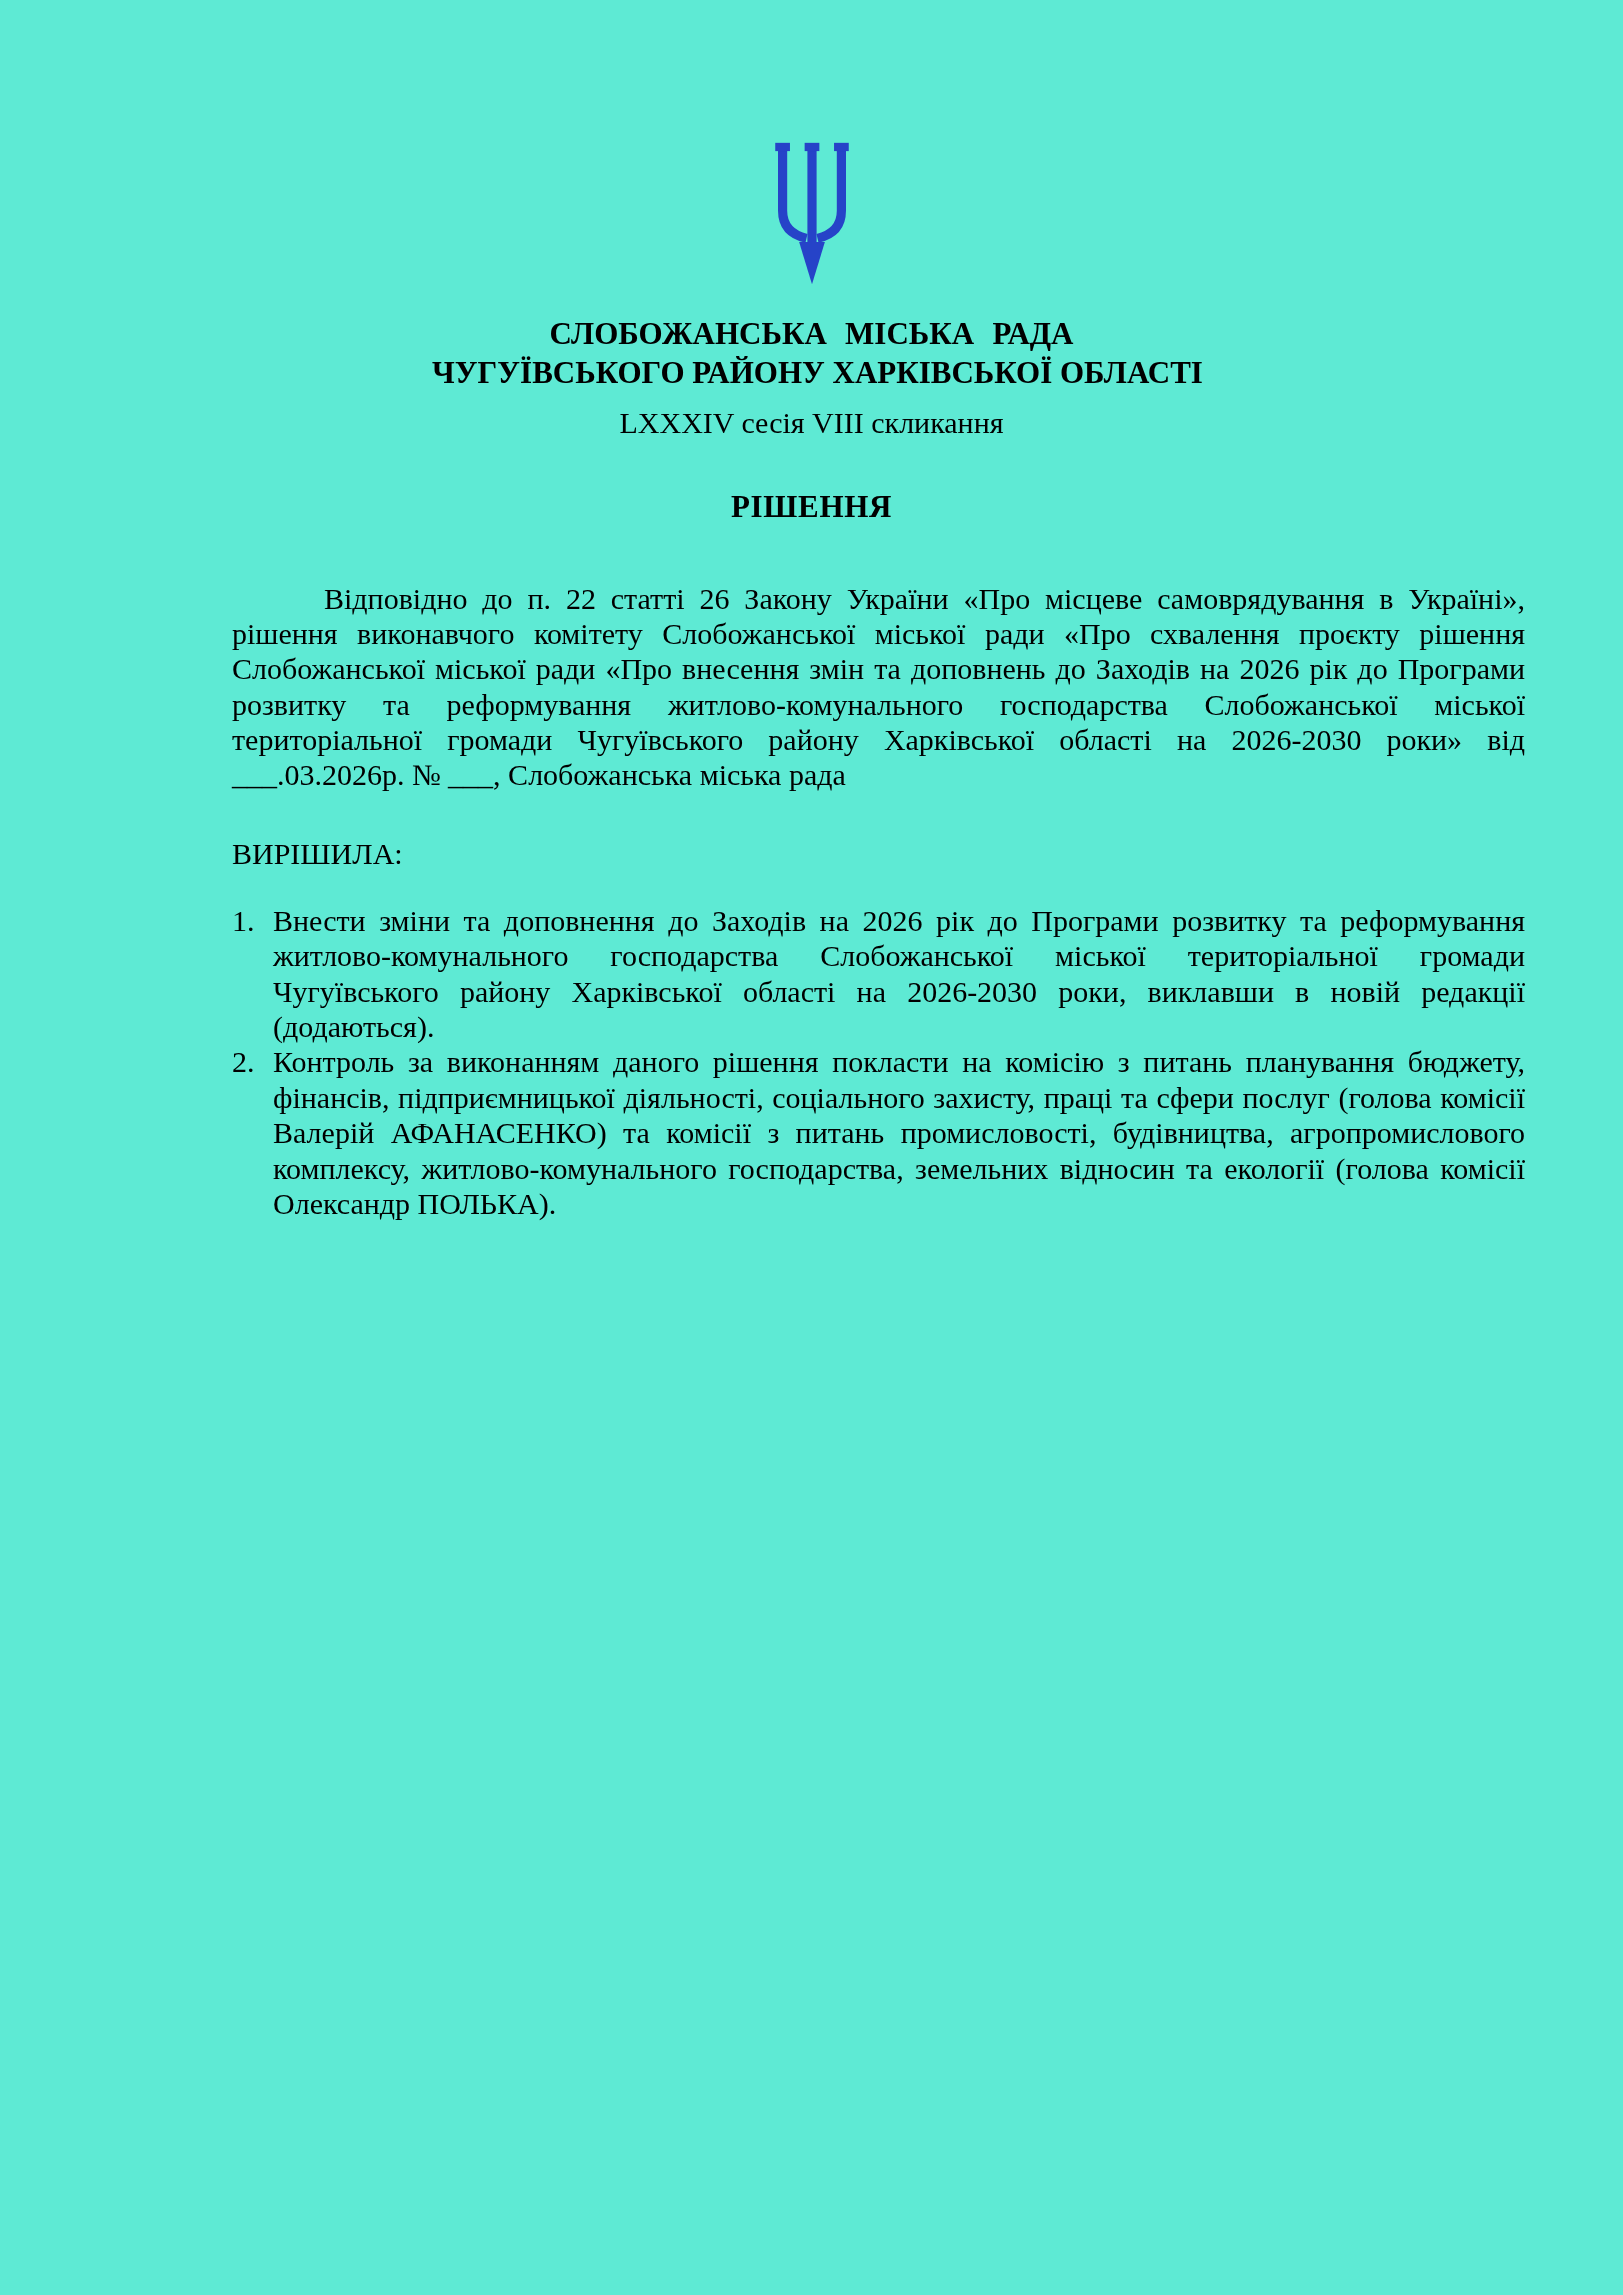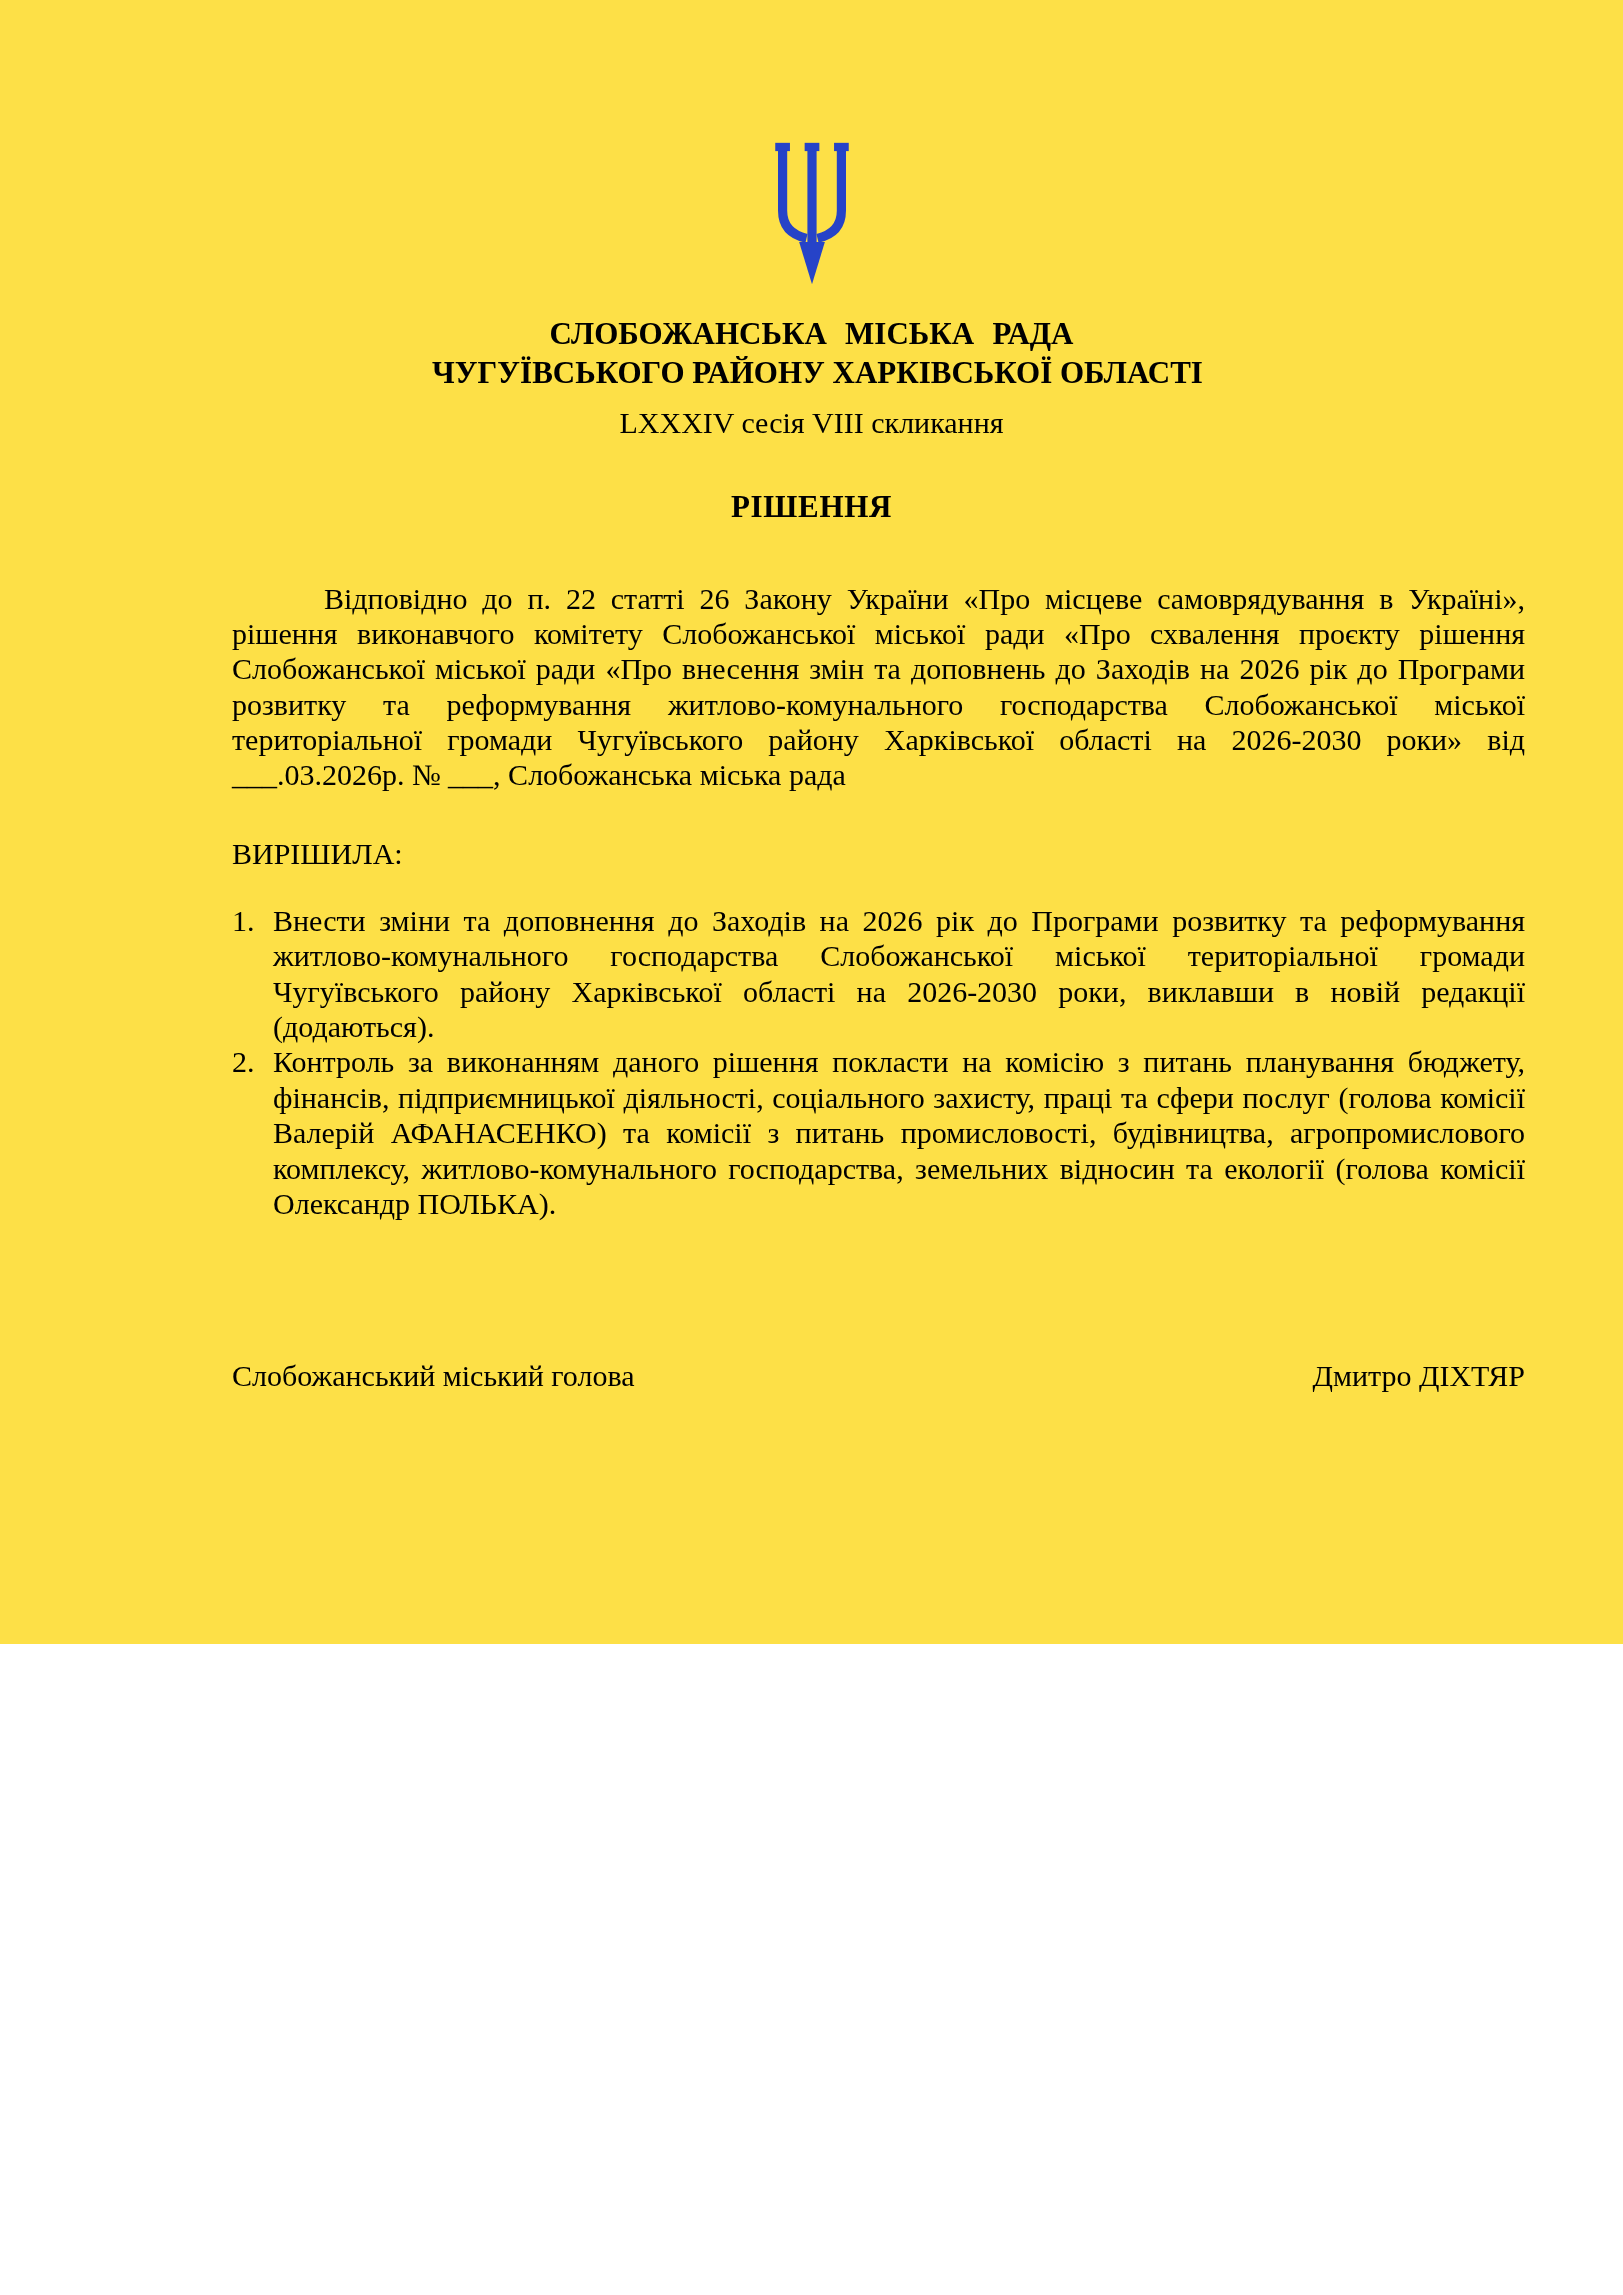--- a/index.html
+++ b/index.html
@@ -3,22 +3,22 @@
   <meta charset="utf-8">
   <style>
     html, body {
       margin: 0;
       padding: 0;
       background: #ffffff;
     }
     .page {
       position: relative;
       width: 1623px;
-      height: 1644px;
-      background: #fde047;
+      height: 2295px;
+      background: #5eead4;
       color: #000000;
       font-family: "Liberation Serif", "DejaVu Serif", serif;
       box-sizing: border-box;
       overflow: hidden;
     }
     .emblem-wrap {
       padding-top: 141px;
       text-align: center;
     }
     .center { text-align: center; }
@@ -138,21 +138,17 @@
       <div class="item">
         <span class="num">1.</span>
         <span class="txt">Внести зміни та доповнення до Заходів на 2026 рік до Програми розвитку та реформування житлово-комунального господарства Слобожанської міської територіальної громади Чугуївського району Харківської області на 2026-2030 роки, виклавши в новій редакції (додаються).</span>
       </div>
       <div class="item">
         <span class="num">2.</span>
         <span class="txt">Контроль за виконанням даного рішення покласти на комісію з питань планування бюджету, фінансів, підприємницької діяльності, соціального захисту, праці та сфери послуг (голова комісії Валерій АФАНАСЕНКО) та комісії з питань промисловості, будівництва, агропромислового комплексу, житлово-комунального господарства, земельних відносин та екології (голова комісії Олександр ПОЛЬКА).</span>
       </div>
     </div>
 
-    <div class="signature-row">
-      <span>Слобожанський міський голова</span>
-      <span>Дмитро ДІХТЯР</span>
-    </div>
 
   </div>
 
 </div>
 
 
 </body></html>

